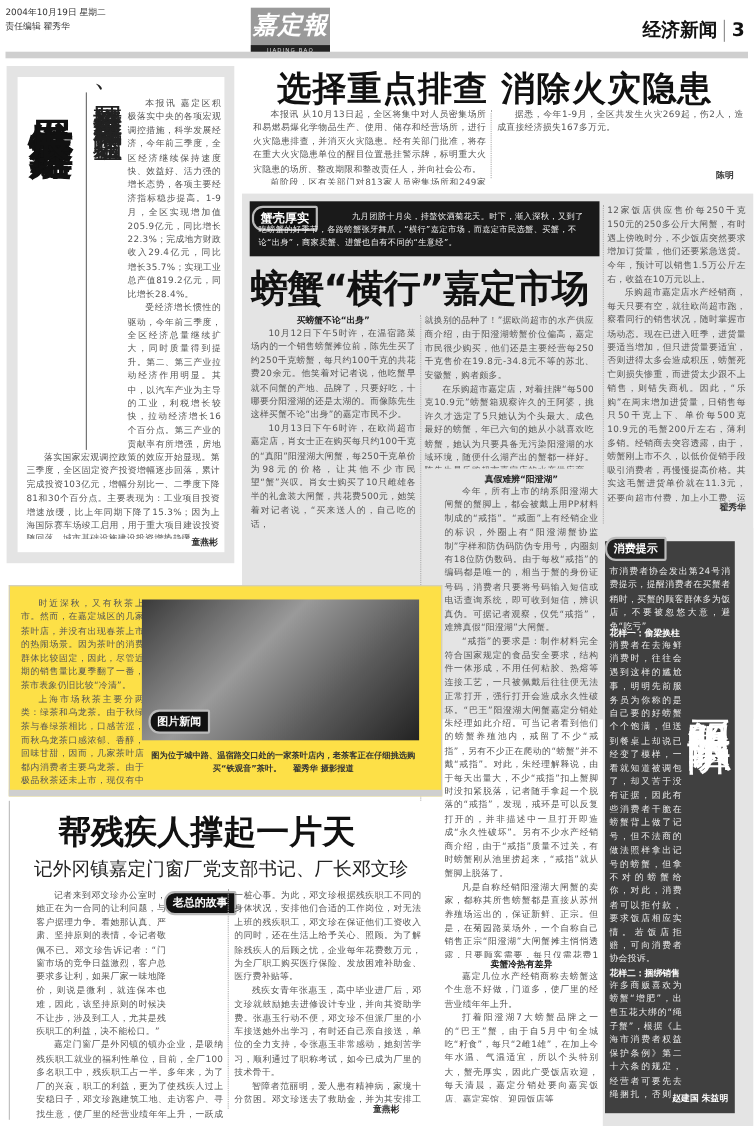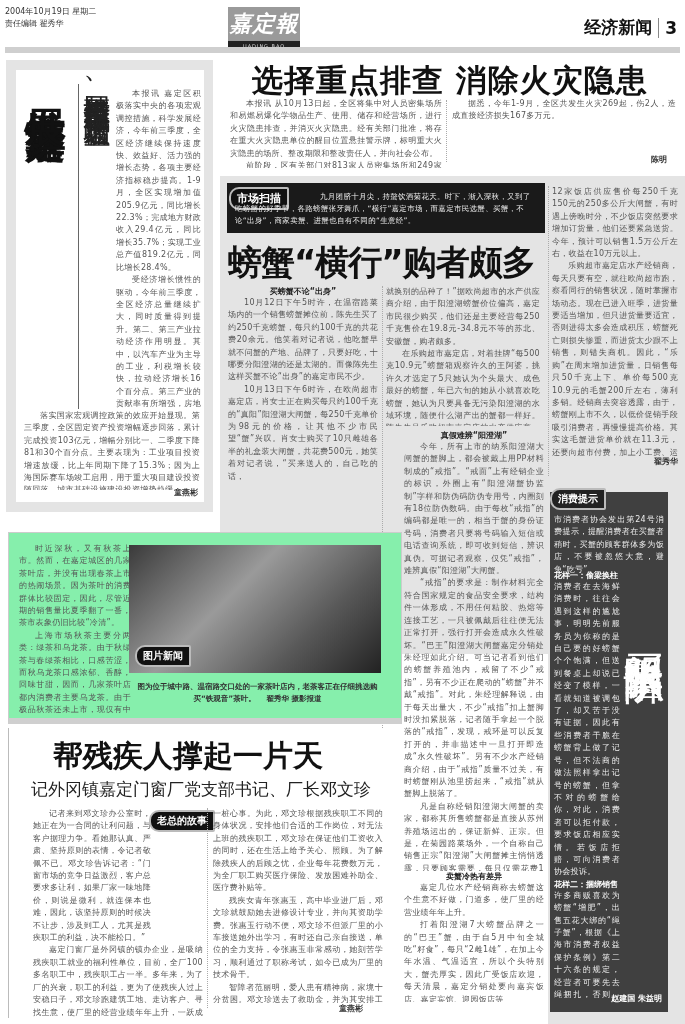--- a/index.html
+++ b/index.html
@@ -68,24 +68,24 @@
   <p style="text-indent:2em">前阶段，区有关部门对813家人员密集场所和249家有易燃易爆危险物品的单位，开展了专项检查，发现普遍存在安全疏散通道不畅、消防设施合格率低、经营者轻视防火安全管理等问题，各单位正加紧整改。</p>
 </div>
 <div class="abs dots" style="left:446px;top:100px;height:62px;"></div>
 <div class="abs txt" style="left:452px;top:98px;width:224px;height:52px;overflow:hidden;">
   <p style="text-indent:2em">据悉，今年1-9月，全区共发生火灾269起，伤2人，造成直接经济损失167多万元。</p>
 </div>
 <div class="abs byline" style="right:18px;top:154px;">陈明</div>
 
 <div class="abs panel" style="left:220px;top:176px;width:465px;height:478px;"></div>
 <div class="abs" style="left:227px;top:183px;width:318px;height:50px;background:#1a1a1a;">
-  <span class="abs badge" style="left:2px;top:4px;">市场扫描</span>
+  <span class="abs badge" style="left:2px;top:4px;">蟹壳厚实</span>
   <div class="abs" style="left:8px;top:8px;width:302px;font-size:7.5px;line-height:12px;color:#eee;text-indent:85px;letter-spacing:.3px;">九月团脐十月尖，持螯饮酒菊花天。时下，渐入深秋，又到了吃螃蟹的好季节，各路螃蟹张牙舞爪，“横行”嘉定市场，而嘉定市民选蟹、买蟹，不论“出身”，商家卖蟹、进蟹也自有不同的“生意经”。</div>
 </div>
-<div class="abs headline" style="left:228px;top:240px;font-size:34px;letter-spacing:-1px;">螃蟹“横行”购者颇多</div>
+<div class="abs headline" style="left:228px;top:240px;font-size:34px;letter-spacing:-1px;">螃蟹“横行”嘉定市场</div>
 
 <div class="abs" style="left:228px;top:286px;width:150px;">
   <div class="subhead">买螃蟹不论“出身”</div>
   <div class="txt" style="height:235px;overflow:hidden;">
     <p style="text-indent:2em">10月12日下午5时许，在温宿路菜场内的一个销售螃蟹摊位前，陈先生买了约250千克螃蟹，每只约100千克的共花费20余元。他笑着对记者说，他吃蟹早就不问蟹的产地、品牌了，只要好吃，十哪要分阳澄湖的还是太湖的。而像陈先生这样买蟹不论“出身”的嘉定市民不少。</p>
     <p style="text-indent:2em">10月13日下午6时许，在欧尚超市嘉定店，肖女士正在购买每只约100千克的“真阳”阳澄湖大闸蟹，每250千克单价为98元的价格，让其他不少市民望“蟹”兴叹。肖女士购买了10只雌雄各半的礼盒装大闸蟹，共花费500元，她笑着对记者说，“买来送人的，自己吃的话，</p>
   </div>
 </div>
 <div class="abs dots" style="left:382px;top:286px;height:730px;"></div>
 <div class="abs" style="left:386px;top:286px;width:154px;">
@@ -111,21 +111,21 @@
 <div class="abs dots" style="left:548px;top:186px;height:290px;"></div>
 <div class="abs" style="left:552px;top:186px;width:126px;">
   <div class="txt" style="height:270px;overflow:hidden;">
     <p>12家饭店供应售价每250千克150元的250多公斤大闸蟹，有时遇上傍晚时分，不少饭店突然要求增加订货量，他们还要紧急送货。今年，预计可以销售1.5万公斤左右，收益在10万元以上。</p>
     <p style="text-indent:2em">乐购超市嘉定店水产经销商，每天只要有空，就往欧尚超市跑，察看同行的销售状况，随时掌握市场动态。现在已进入旺季，进货量要适当增加，但只进货量要适宜，否则进得太多会造成积压，螃蟹死亡则损失惨重，而进货太少跟不上销售，则错失商机。因此，“乐购”在周末增加进货量，日销售每只50千克上下、单价每500克10.9元的毛蟹200斤左右，薄利多销。经销商去突容透露，由于，螃蟹刚上市不久，以低价促销手段吸引消费者，再慢慢提高价格。其实这毛蟹进货单价就在11.3元，还要向超市付费，加上小工费、运费等，算下来，他们每只蟹还要亏0.5元。</p>
 
   </div>
   <div class="byline">翟秀华</div>
 </div>
 
-<div class="abs" style="left:8px;top:532px;width:394px;height:192px;border:1px solid #ccc;border-bottom:6px solid #cfcfcf;background:#86efac;">
+<div class="abs" style="left:8px;top:532px;width:394px;height:192px;border:1px solid #ccc;border-bottom:6px solid #cfcfcf;background:#fde047;">
   <div class="abs txt" style="left:10px;top:10px;width:112px;height:170px;overflow:hidden;">
     <p style="text-indent:2em">时近深秋，又有秋茶上市。然而，在嘉定城区的几家茶叶店，并没有出现春茶上市的热闹场景。因为茶叶的消费群体比较固定，因此，尽管近期的销售量比夏季翻了一番，茶市表象仍旧比较“冷清”。</p>
     <p style="text-indent:2em">上海市场秋茶主要分两类：绿茶和乌龙茶。由于秋绿茶与春绿茶相比，口感苦涩，而秋乌龙茶口感浓郁、香醇，回味甘甜，因而，几家茶叶店都内消费者主要乌龙茶。由于极品秋茶还未上市，现仅有中档铁观音、黄金贵等初露“头角”，每250千克兑售价约190元。</p>
   </div>
   <div class="abs photo" style="left:120px;top:12px;width:252px;height:128px;">
     <span class="abs badge" style="left:6px;bottom:6px;font-size:10px;">图片新闻</span>
   </div>
   <div class="abs" style="left:126px;top:148px;width:245px;font-size:7.5px;line-height:12px;font-weight:bold;color:#333;text-align:center;">
     <span>图为位于城中路、温宿路交口处的一家茶叶店内，老茶客正在仔细挑选购买“铁观音”茶叶。</span>
     <span style="margin-left:8px">翟秀华 摄影报道</span>

